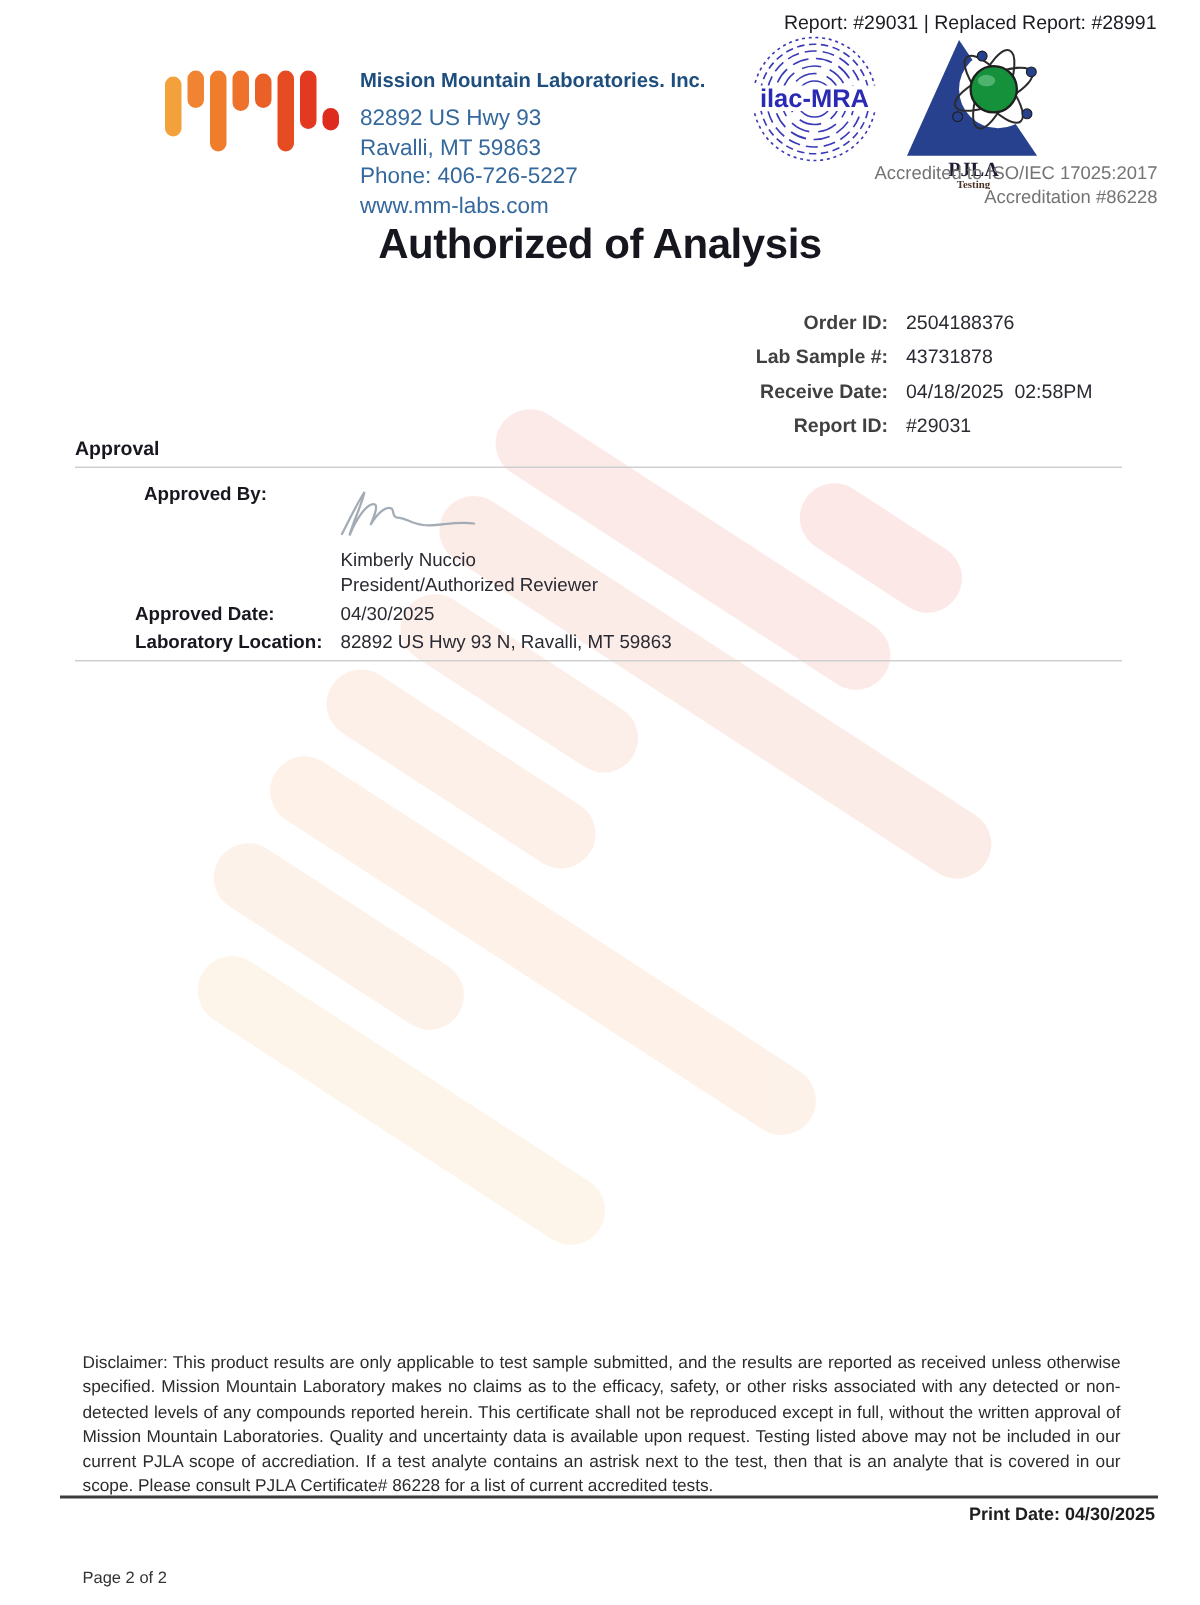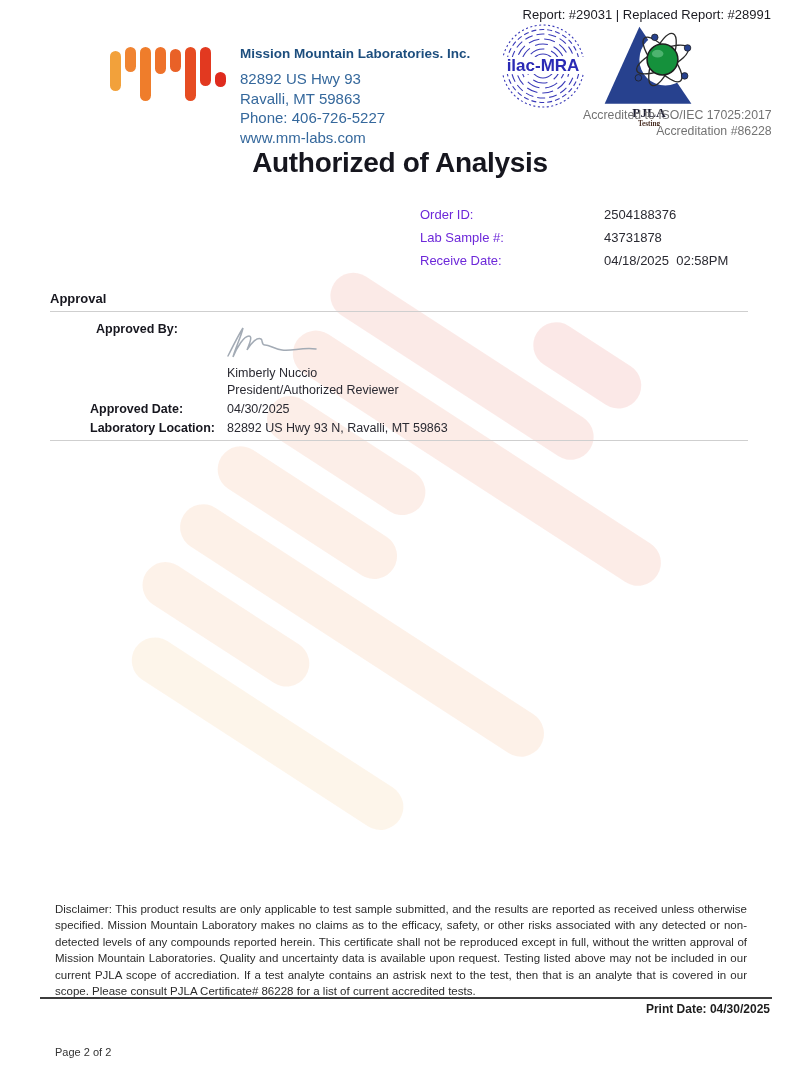--- a/index.html
+++ b/index.html
@@ -21,21 +21,21 @@
   .pjla-logo{left:596px;top:20px;}
   .accreditation{left:583px;top:107px;font-size:12.3px;color:#737373;line-height:16px;text-align:right;}
 
   
   .doc-title{top:147px;left:0;width:800px;text-align:center;
     font-size:28px;font-weight:bold;color:#16161e;letter-spacing:-0.3px;}
 
   
   .order-info{left:420px;top:203px;width:370px;font-size:13px;}
   .oi-row{display:flex;height:23px;line-height:23px;}
-  .oi-label{flex:0 0 172px;font-weight:normal;color:#6d28d9;}
+  .oi-label{flex:0 0 172px;text-align:right;font-weight:bold;color:#404040;}
   .oi-value{margin-left:12px;color:#2a2a32;white-space:pre;text-align:center;}
 
   
   .approval-title{left:50px;top:291px;font-size:13px;font-weight:bold;color:#17171f;}
   .rule-light{left:50px;width:698px;border-top:1px solid #cfcfcf;height:0;}
   .ap-label{font-size:12.5px;font-weight:bold;color:#17171f;}
   .ap-value{font-size:12.5px;color:#2a2a32;}
   .signature{left:222px;top:324px;}
 
   
@@ -124,20 +124,24 @@
     <div class="oi-value">2504188376</div>
   </div>
   <div class="oi-row">
     <div class="oi-label">Lab Sample #:</div>
     <div class="oi-value">43731878</div>
   </div>
   <div class="oi-row">
     <div class="oi-label">Receive Date:</div>
     <div class="oi-value">04/18/2025  02:58PM</div>
   </div>
+  <div class="oi-row">
+    <div class="oi-label">Report ID:</div>
+    <div class="oi-value">#29031</div>
+  </div>
 </div>
 
 <div class="abs watermark">
   <div class="wbar" style="left: 0px; top: 32px; height: 315px; background: rgb(242, 161, 59);"></div>
   <div class="wbar" style="left: 69px; top: 0px; height: 190px; background: rgb(240, 132, 50);"></div>
   <div class="wbar" style="left: 138px; top: 0px; height: 425px; background: rgb(239, 125, 43);"></div>
   <div class="wbar" style="left: 207px; top: 0px; height: 205px; background: rgb(238, 114, 43);"></div>
   <div class="wbar" style="left: 276px; top: 14px; height: 180px; background: rgb(233, 97, 39);"></div>
   <div class="wbar" style="left: 345px; top: 0px; height: 430px; background: rgb(230, 76, 34);"></div>
   <div class="wbar" style="left: 414px; top: 0px; height: 305px; background: rgb(226, 57, 32);"></div>

